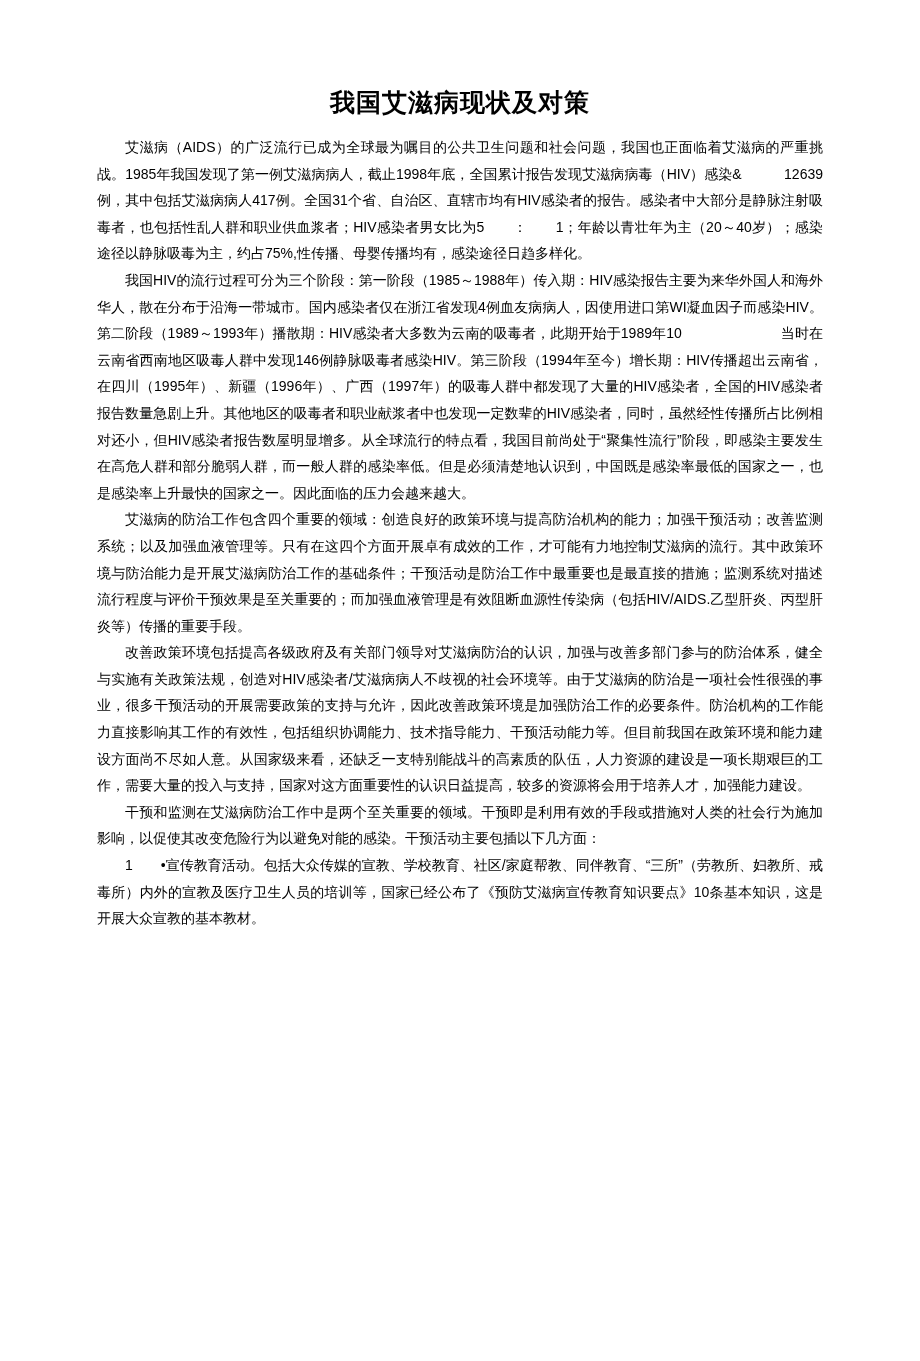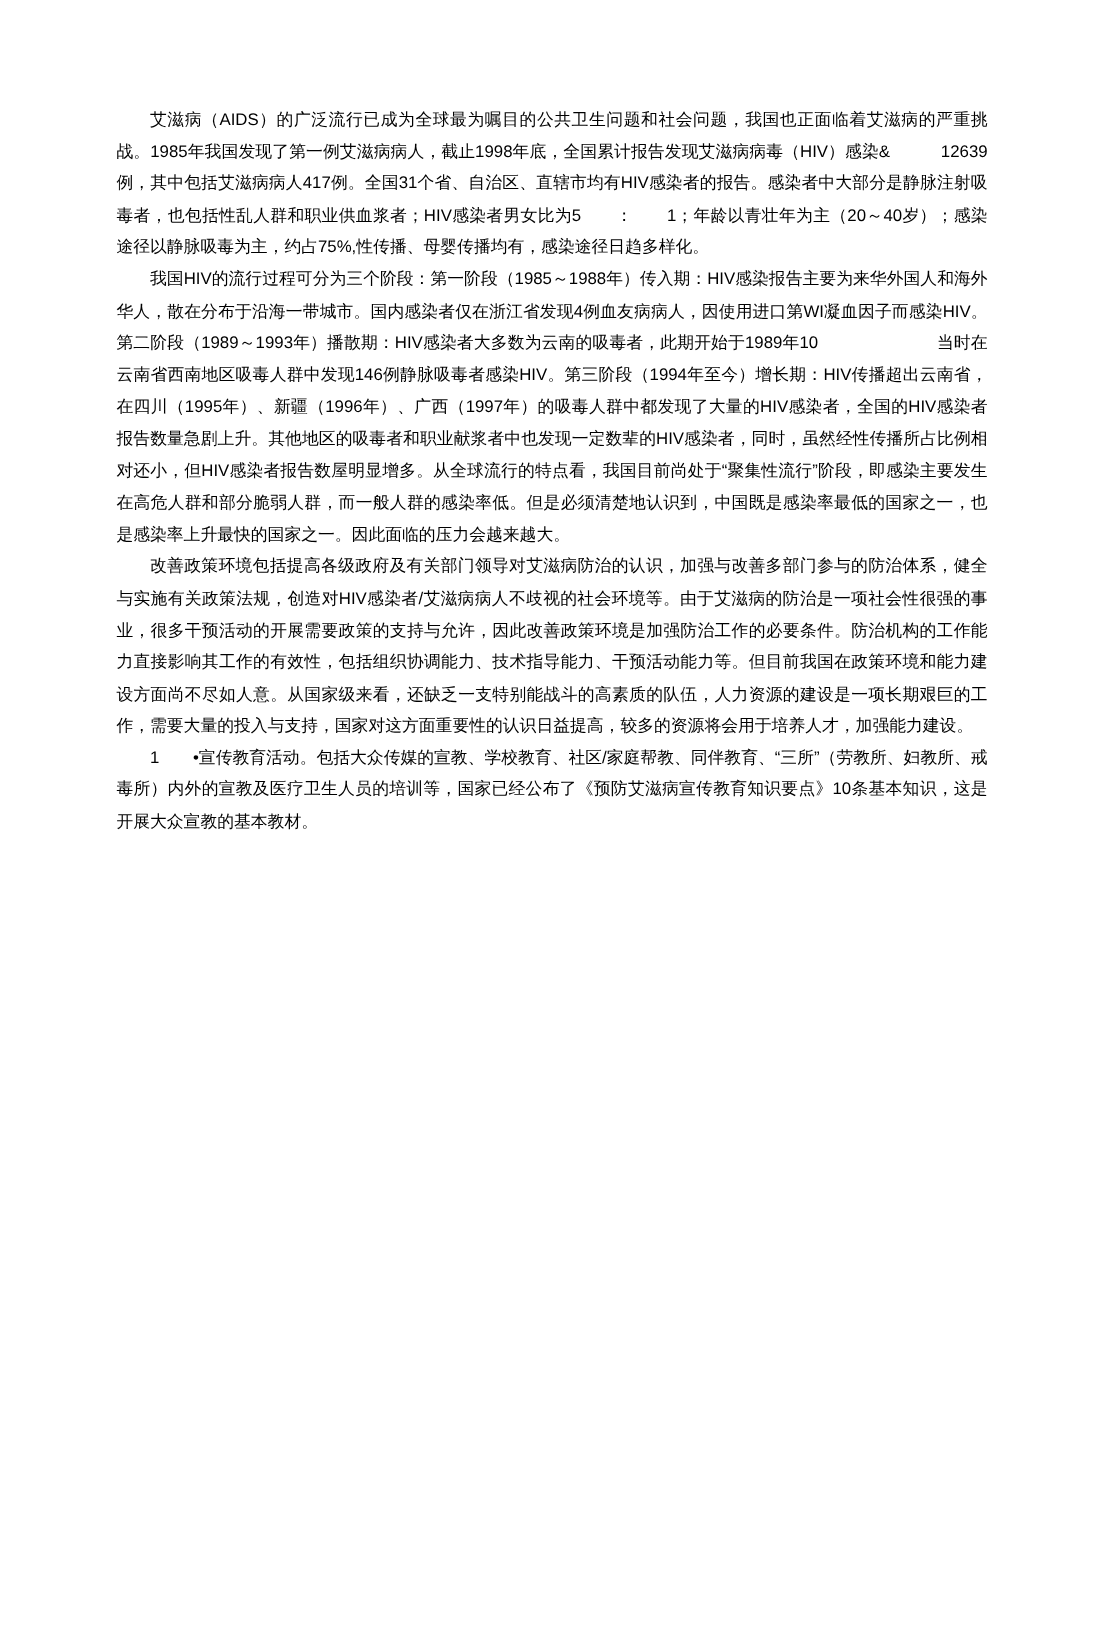--- a/index.html
+++ b/index.html
@@ -37,19 +37,22 @@
       text-align: justify;
       text-justify: inter-ideograph;
       text-indent: 2em;
       word-break: break-all;
     }
   </style>
 </head>
 <body>
 
 <div class="page">
+  <h1 class="doc-title">我国艾滋病现状及对策</h1>
   <div class="doc-body">
     <p>艾滋病（AIDS）的广泛流行已成为全球最为嘱目的公共卫生问题和社会问题，我国也正面临着艾滋病的严重挑战。1985年我国发现了第一例艾滋病病人，截止1998年底，全国累计报告发现艾滋病病毒（HIV）感染&amp;　　　12639例，其中包括艾滋病病人417例。全国31个省、自治区、直辖市均有HIV感染者的报告。感染者中大部分是静脉注射吸毒者，也包括性乱人群和职业供血浆者；HIV感染者男女比为5　　：　　1；年龄以青壮年为主（20～40岁）；感染途径以静脉吸毒为主，约占75%,性传播、母婴传播均有，感染途径日趋多样化。</p>
     <p>我国HIV的流行过程可分为三个阶段：第一阶段（1985～1988年）传入期：HIV感染报告主要为来华外国人和海外华人，散在分布于沿海一带城市。国内感染者仅在浙江省发现4例血友病病人，因使用进口第WI凝血因子而感染HIV。第二阶段（1989～1993年）播散期：HIV感染者大多数为云南的吸毒者，此期开始于1989年10　　　　　　　当时在云南省西南地区吸毒人群中发现146例静脉吸毒者感染HIV。第三阶段（1994年至今）增长期：HIV传播超出云南省，在四川（1995年）、新疆（1996年）、广西（1997年）的吸毒人群中都发现了大量的HIV感染者，全国的HIV感染者报告数量急剧上升。其他地区的吸毒者和职业献浆者中也发现一定数辈的HIV感染者，同时，虽然经性传播所占比例相对还小，但HIV感染者报告数屋明显增多。从全球流行的特点看，我国目前尚处于“聚集性流行”阶段，即感染主要发生在高危人群和部分脆弱人群，而一般人群的感染率低。但是必须清楚地认识到，中国既是感染率最低的国家之一，也是感染率上升最快的国家之一。因此面临的压力会越来越大。</p>
+    <p>艾滋病的防治工作包含四个重要的领域：创造良好的政策环境与提高防治机构的能力；加强干预活动；改善监测系统；以及加强血液管理等。只有在这四个方面开展卓有成效的工作，才可能有力地控制艾滋病的流行。其中政策环境与防治能力是开展艾滋病防治工作的基础条件；干预活动是防治工作中最重要也是最直接的措施；监测系统对描述流行程度与评价干预效果是至关重要的；而加强血液管理是有效阻断血源性传染病（包括HIV/AIDS.乙型肝炎、丙型肝炎等）传播的重要手段。</p>
     <p>改善政策环境包括提高各级政府及有关部门领导对艾滋病防治的认识，加强与改善多部门参与的防治体系，健全与实施有关政策法规，创造对HIV感染者/艾滋病病人不歧视的社会环境等。由于艾滋病的防治是一项社会性很强的事业，很多干预活动的开展需要政策的支持与允许，因此改善政策环境是加强防治工作的必要条件。防治机构的工作能力直接影响其工作的有效性，包括组织协调能力、技术指导能力、干预活动能力等。但目前我国在政策环境和能力建设方面尚不尽如人意。从国家级来看，还缺乏一支特别能战斗的高素质的队伍，人力资源的建设是一项长期艰巨的工作，需要大量的投入与支持，国家对这方面重要性的认识日益提高，较多的资源将会用于培养人才，加强能力建设。</p>
+    <p>干预和监测在艾滋病防治工作中是两个至关重要的领域。干预即是利用有效的手段或措施对人类的社会行为施加影响，以促使其改变危险行为以避免对能的感染。干预活动主要包插以下几方面：</p>
     <p>1　　•宣传教育活动。包括大众传媒的宣教、学校教育、社区/家庭帮教、同伴教育、“三所”（劳教所、妇教所、戒毒所）内外的宣教及医疗卫生人员的培训等，国家已经公布了《预防艾滋病宣传教育知识要点》10条基本知识，这是开展大众宣教的基本教材。</p>
   </div>
 </div>
 
 </body></html>

